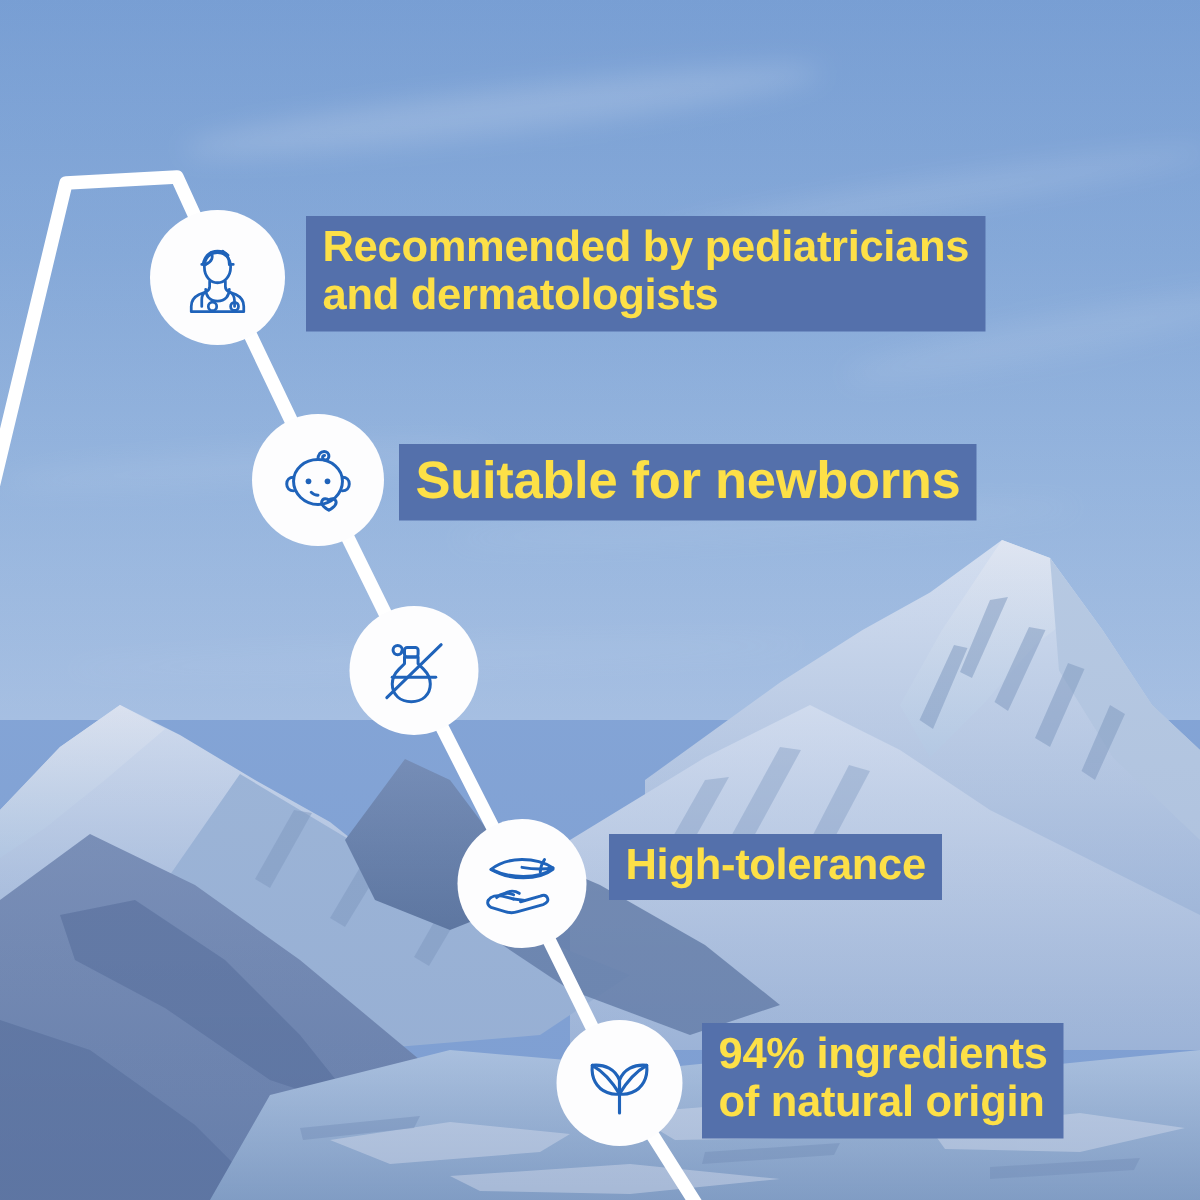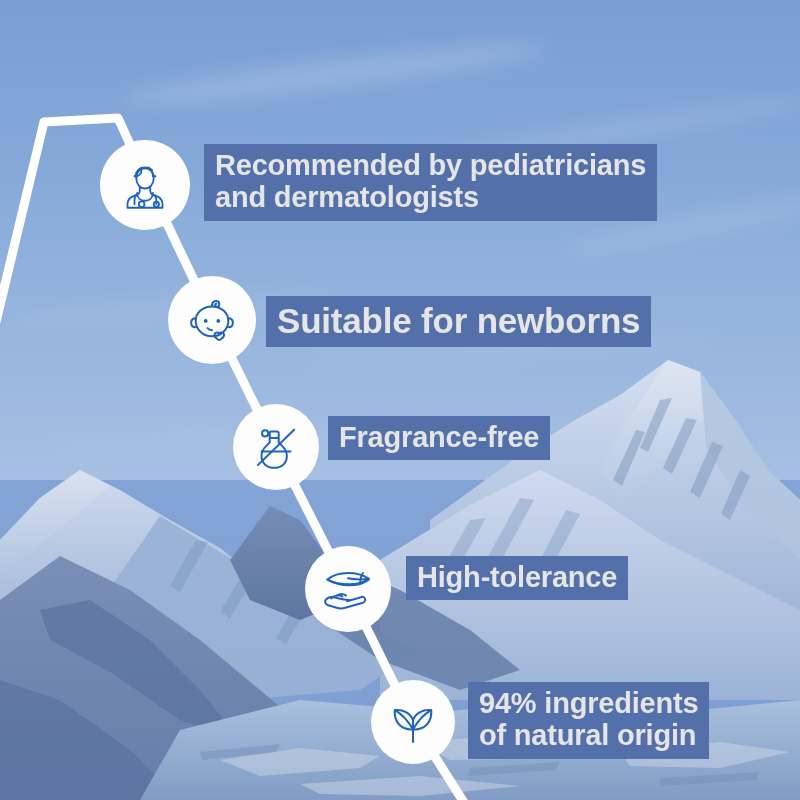--- a/index.html
+++ b/index.html
@@ -37,21 +37,21 @@
   .bubble{
     position:absolute;border-radius:50%;background:#fdfdfe;
     display:flex;align-items:center;justify-content:center;
     box-shadow:0 0 0 0 rgba(0,0,0,0);
   }
   .bubble svg{display:block;}
 
   
   .badge{
     position:absolute;background:#5470ab;
-    color:#e5e5e5;font-weight:bold;
+    color:#fde047;font-weight:bold;
     letter-spacing:-0.2px;line-height:1.12;
     padding:5px 11px 7px 11px;
     white-space:pre;
   }
   .b1{left:204px;top:144px;font-size:29px;}
   .b2{left:266px;top:296px;font-size:35px;}
   .b3{left:328px;top:416px;font-size:29px;}
   .b4{left:406px;top:556px;font-size:29px;}
   .b5{left:468px;top:682px;font-size:29px;}
 </style>
@@ -224,18 +224,17 @@
         <path d="M12 19c7 4 14 11 20 21"></path>
         <path d="M52 19c-7 4-14 11-20 21"></path>
         <path d="M32 40v14"></path>
       </g>
     </svg>
   </div>
 
   <div class="badge b1">Recommended by pediatricians
 and dermatologists</div>
   <div class="badge b2">Suitable for newborns</div>
-  <div class="badge b3">Fragrance-free</div>
   <div class="badge b4">High-tolerance</div>
   <div class="badge b5">94% ingredients
 of natural origin</div>
 
 </div>
 
 </body></html>

